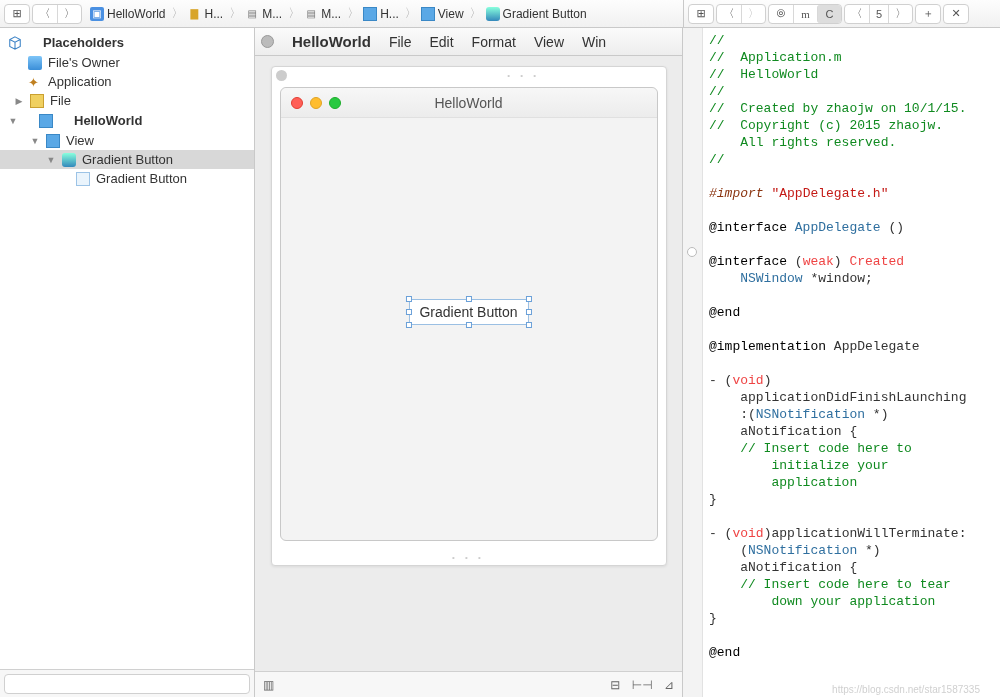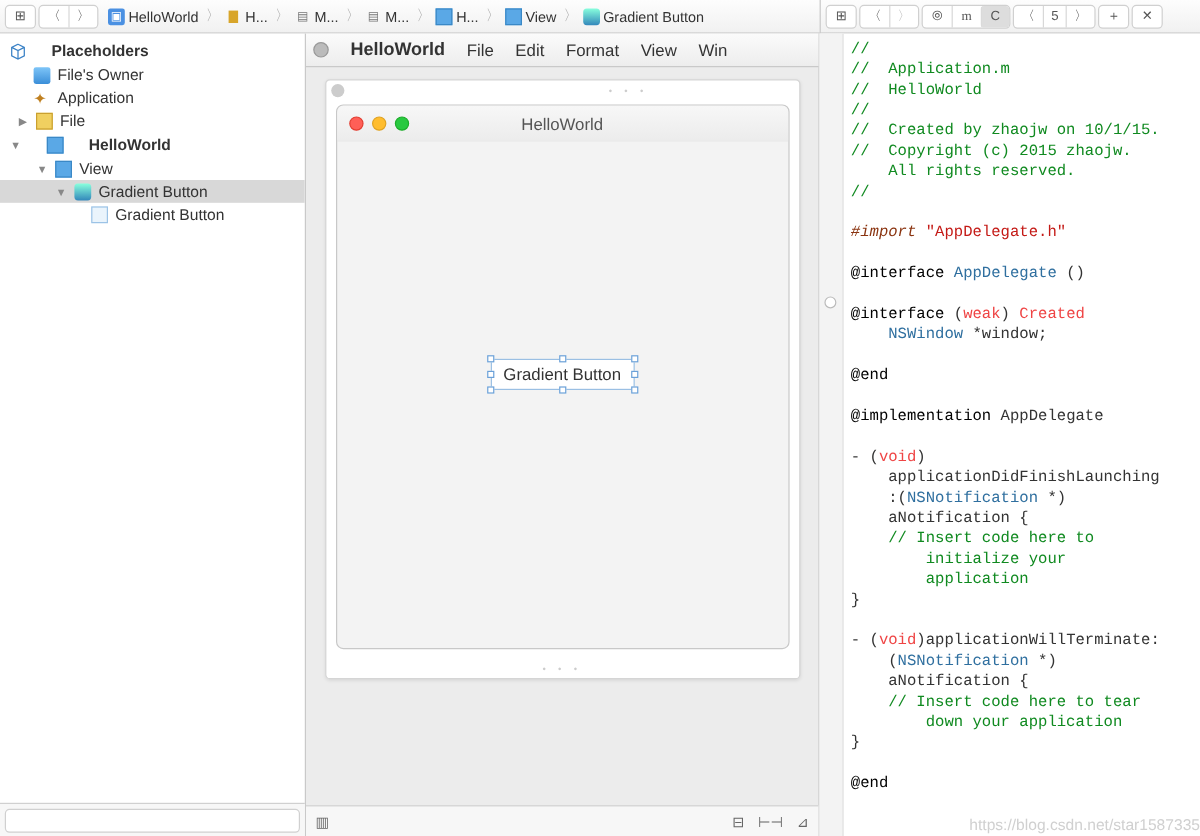--- a/index.html
+++ b/index.html
@@ -62,21 +62,21 @@
 .right { flex:1; background:#fff; display:flex; }
 .gutter { width:20px; background:#f3f3f3; border-right:1px solid #e2e2e2; position:relative; }
 .gutter .d { position:absolute; width:10px;height:10px;border:1px solid #bbb;border-radius:50%;background:#fff; left:4px; }
 .code { flex:1; padding:4px 0 4px 6px; font-family:"Menlo","Courier New",monospace; font-size:13px; line-height:17px; white-space:pre; overflow:hidden; }
 .cm { color:#108a20; }
 .pp { color:#8a3410;font-style:italic; }
 .str { color:#c41a16; }
 .kw { color:#ef4444; }
 .ty { color:#2f6f9f; }
 .dk { color:#000000; }
-.watermark { position:absolute; right:0; bottom:2px; font-size:13px; color:#d0d0d0; }
+.watermark { position:absolute; right:20px; bottom:2px; font-size:10px; color:#d0d0d0; }
 </style>
 </head>
 <body>
 
 <div class="root">
 
   <div style="display:flex;">
     <div class="toolbar" style="width:683px;">
       <div class="seg">
           <button>⊞</button>

